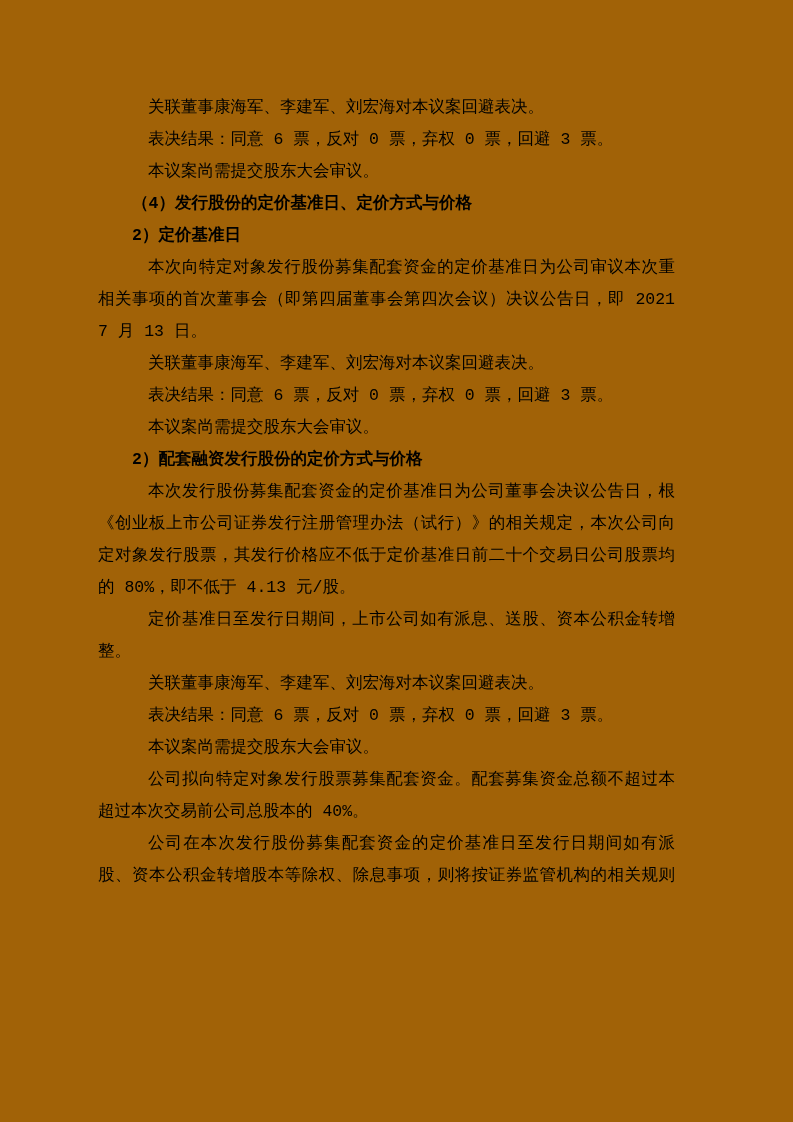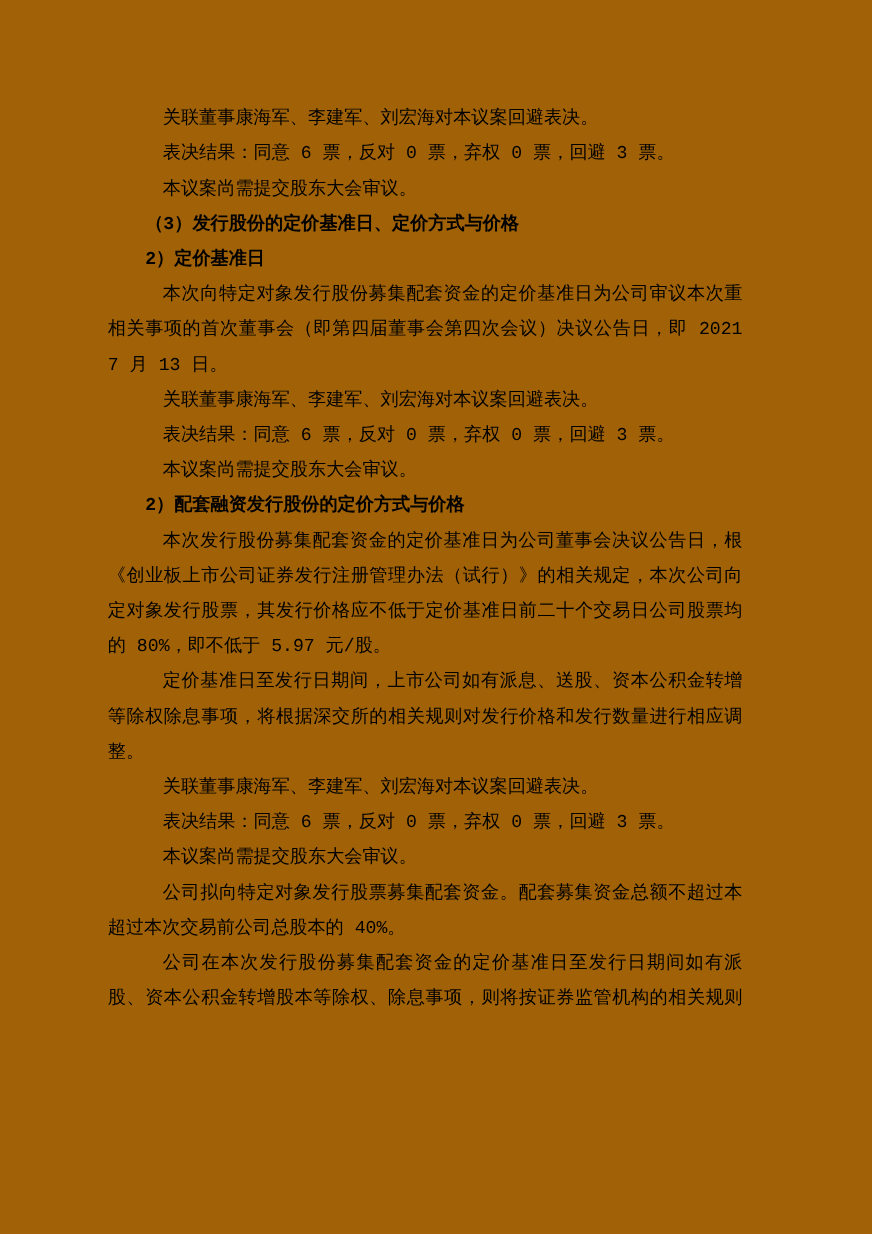--- a/index.html
+++ b/index.html
@@ -47,21 +47,21 @@
       <div class="block body">
         <div class="line nofill first">关联董事康海军、李建军、刘宏海对本议案回避表决。</div>
       </div>
       <div class="block body">
         <div class="line nofill first">表决结果：同意 6 票，反对 0 票，弃权 0 票，回避 3 票。</div>
       </div>
       <div class="block body">
         <div class="line nofill first">本议案尚需提交股东大会审议。</div>
       </div>
       <div class="block heading">
-        <div class="line nofill first">（3）发行股份的定价基准日、定价方式与价格</div>
+        <div class="line nofill first">（4）发行股份的定价基准日、定价方式与价格</div>
       </div>
       <div class="block heading">
         <div class="line nofill first">2）定价基准日</div>
       </div>
       <div class="block body">
         <div class="line fill first">本次向特定对象发行股份募集配套资金的定价基准日为公司审议本次重组</div>
         <div class="line fill">相关事项的首次董事会（即第四届董事会第四次会议）决议公告日，即 2021 年</div>
         <div class="line nofill">7 月 13 日。</div>
       </div>
       <div class="block body">
@@ -73,25 +73,24 @@
       <div class="block body">
         <div class="line nofill first">本议案尚需提交股东大会审议。</div>
       </div>
       <div class="block heading">
         <div class="line nofill first">2）配套融资发行股份的定价方式与价格</div>
       </div>
       <div class="block body">
         <div class="line fill first">本次发行股份募集配套资金的定价基准日为公司董事会决议公告日，根据</div>
         <div class="line fill">《创业板上市公司证券发行注册管理办法（试行）》的相关规定，本次公司向特</div>
         <div class="line fill">定对象发行股票，其发行价格应不低于定价基准日前二十个交易日公司股票均价</div>
-        <div class="line nofill">的 80%，即不低于 5.97 元/股。</div>
+        <div class="line nofill">的 80%，即不低于 4.13 元/股。</div>
       </div>
       <div class="block body">
         <div class="line fill first">定价基准日至发行日期间，上市公司如有派息、送股、资本公积金转增股本</div>
-        <div class="line fill">等除权除息事项，将根据深交所的相关规则对发行价格和发行数量进行相应调</div>
         <div class="line nofill">整。</div>
       </div>
       <div class="block body">
         <div class="line nofill first">关联董事康海军、李建军、刘宏海对本议案回避表决。</div>
       </div>
       <div class="block body">
         <div class="line nofill first">表决结果：同意 6 票，反对 0 票，弃权 0 票，回避 3 票。</div>
       </div>
       <div class="block body">
         <div class="line nofill first">本议案尚需提交股东大会审议。</div>

